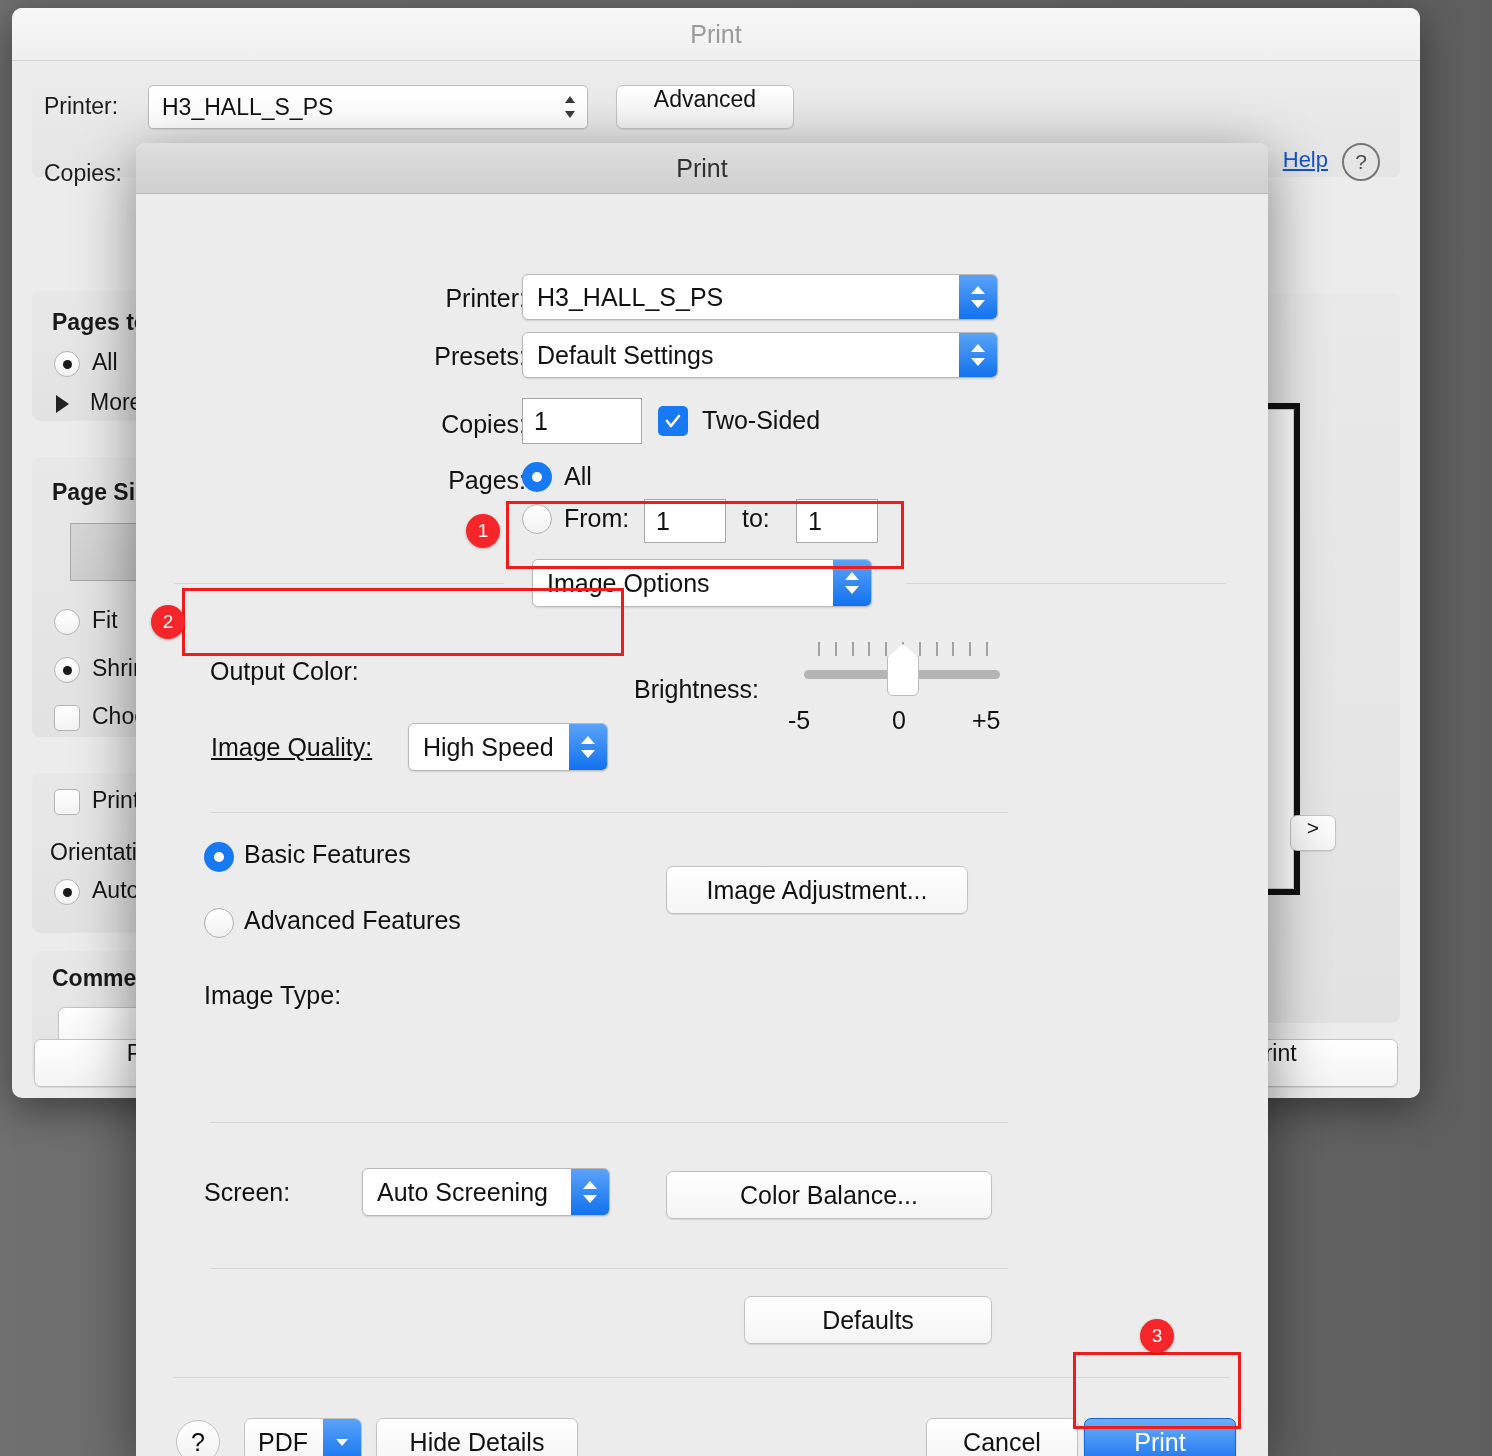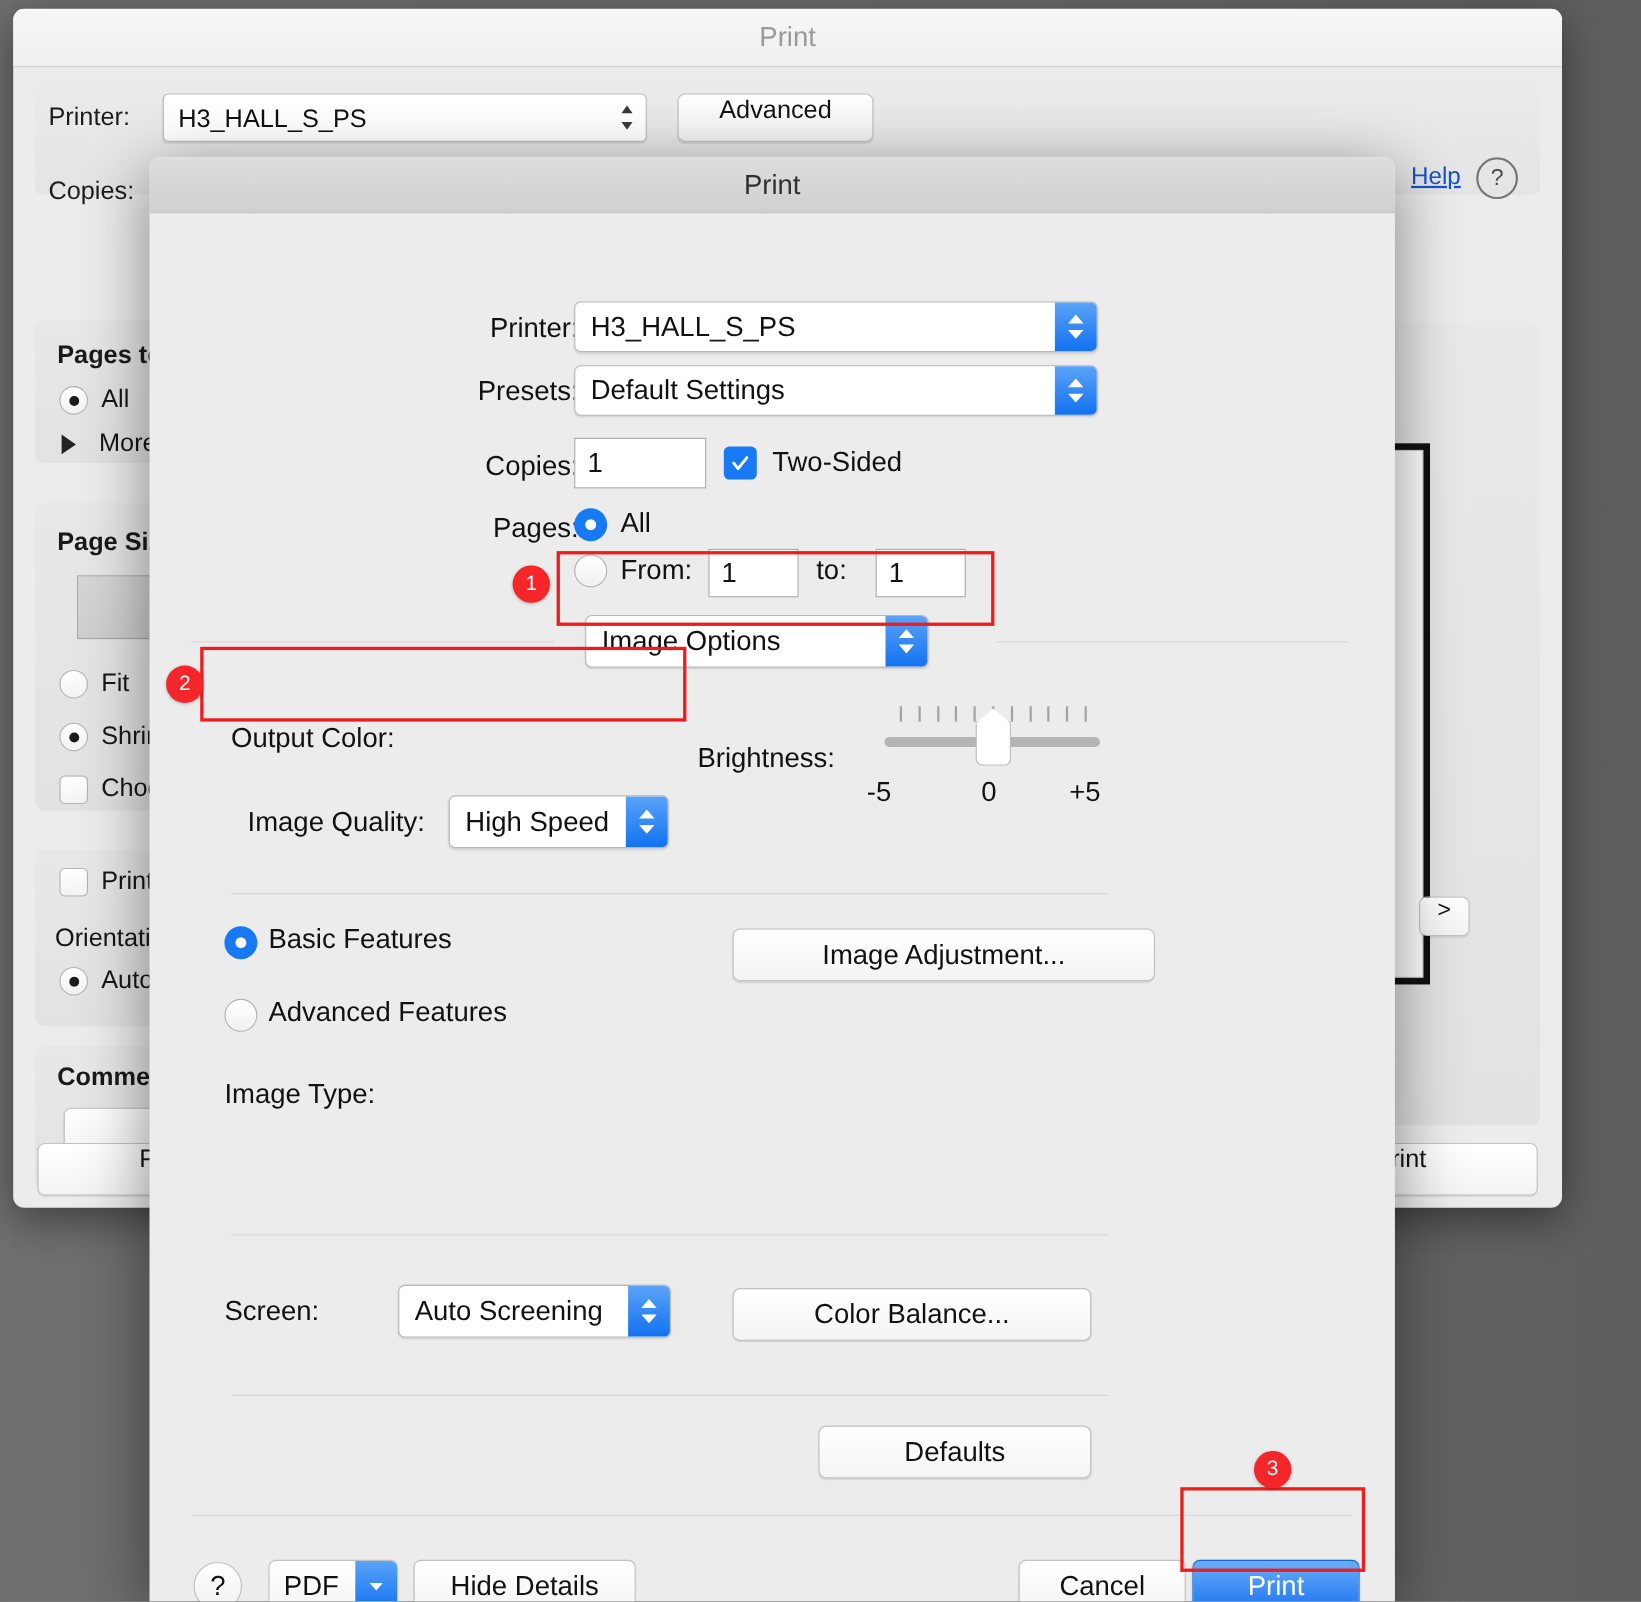--- a/index.html
+++ b/index.html
@@ -460,21 +460,21 @@
         <span>1</span>
       </div>
       <div class="lbl-left" style="left:606px; top:310px;">to:</div>
       <div class="tfield" style="left:660px; top:305px; width:82px; height:44px;">
         <span>1</span>
       </div>
 
       <div class="sep" style="left:38px; top:389px; width:330px;"></div>
       <div class="sep" style="left:770px; top:389px; width:320px;"></div>
 
-      <div class="popup" style="left:396px; top:365px; width:312px; height:48px;">
+      <div class="popup" style="left:396px; top:365px; width:340px; height:48px;">
         <span>Image Options</span>
         <span class="stepper">
           <svg class="chev" width="18" height="11" viewBox="0 0 18 11">
               <path d="M9 1 L16 9 L2 9 Z" fill="#fff"></path>
             </svg>
           <svg class="chev" width="18" height="11" viewBox="0 0 18 11">
               <path d="M9 10 L16 2 L2 2 Z" fill="#fff"></path>
             </svg>
         </span>
       </div>
@@ -496,41 +496,41 @@
             <div class="tick" style="left: 151.2px;"></div>
             <div class="tick" style="left: 168px;"></div>
           </div>
         <div class="slider-track"></div>
         <div class="slider-thumb"></div>
       </div>
       <div class="slider-lbl" style="left:652px; top:512px;">-5</div>
       <div class="slider-lbl" style="left:756px; top:512px;">0</div>
       <div class="slider-lbl" style="left:836px; top:512px;">+5</div>
 
-      <div class="lbl-left" style="left:89px; top:539px;">Image Quality:</div>
+      <div class="lbl-left" style="left:75px; top:539px;text-decoration:underline;">Image Quality:</div>
       <div class="popup" style="left:272px; top:529px; width:200px; height:48px;">
         <span>High Speed</span>
         <span class="stepper">
           <svg class="chev" width="18" height="11" viewBox="0 0 18 11">
               <path d="M9 1 L16 9 L2 9 Z" fill="#fff"></path>
             </svg>
           <svg class="chev" width="18" height="11" viewBox="0 0 18 11">
               <path d="M9 10 L16 2 L2 2 Z" fill="#fff"></path>
             </svg>
         </span>
       </div>
 
       <div class="sep" style="left:74px; top:618px; width:798px;"></div>
 
       <div class="radio-blue" style="left:68px; top:648px;"></div>
       <div class="lbl-left" style="left:108px; top:646px;">Basic Features</div>
       <div class="radio-off" style="left:68px; top:714px;"></div>
       <div class="lbl-left" style="left:108px; top:712px;">Advanced Features</div>
 
-      <div class="btn-sheet" style="left:530px; top:650px; width:384px; height:48px;">
+      <div class="btn-sheet" style="left:530px; top:672px; width:302px; height:48px;">
         <span>Image Adjustment...</span>
       </div>
 
       <div class="lbl-left" style="left:68px; top:787px;">Image Type:</div>
 
       <div class="sep" style="left:74px; top:928px; width:798px;"></div>
 
       <div class="lbl-left" style="left:68px; top:984px;">Screen:</div>
       <div class="popup" style="left:226px; top:974px; width:248px; height:48px;text-align:center;">
         <span>Auto Screening</span>

